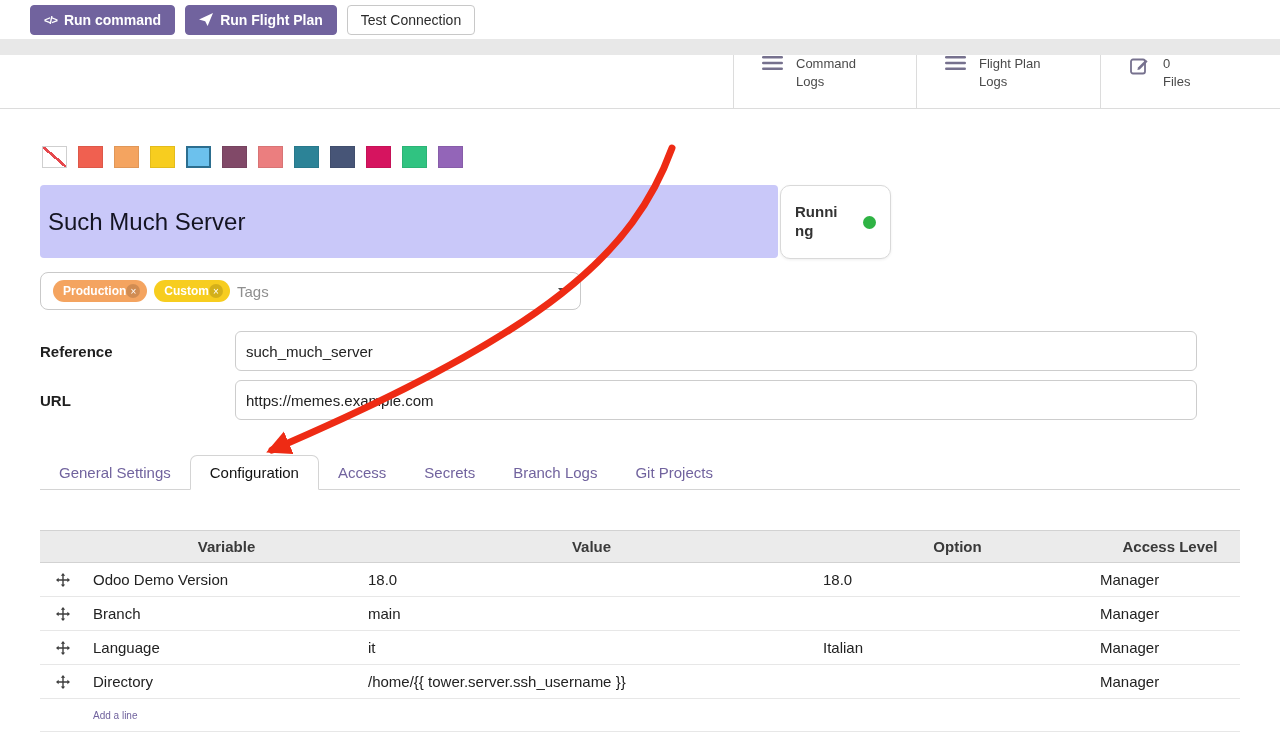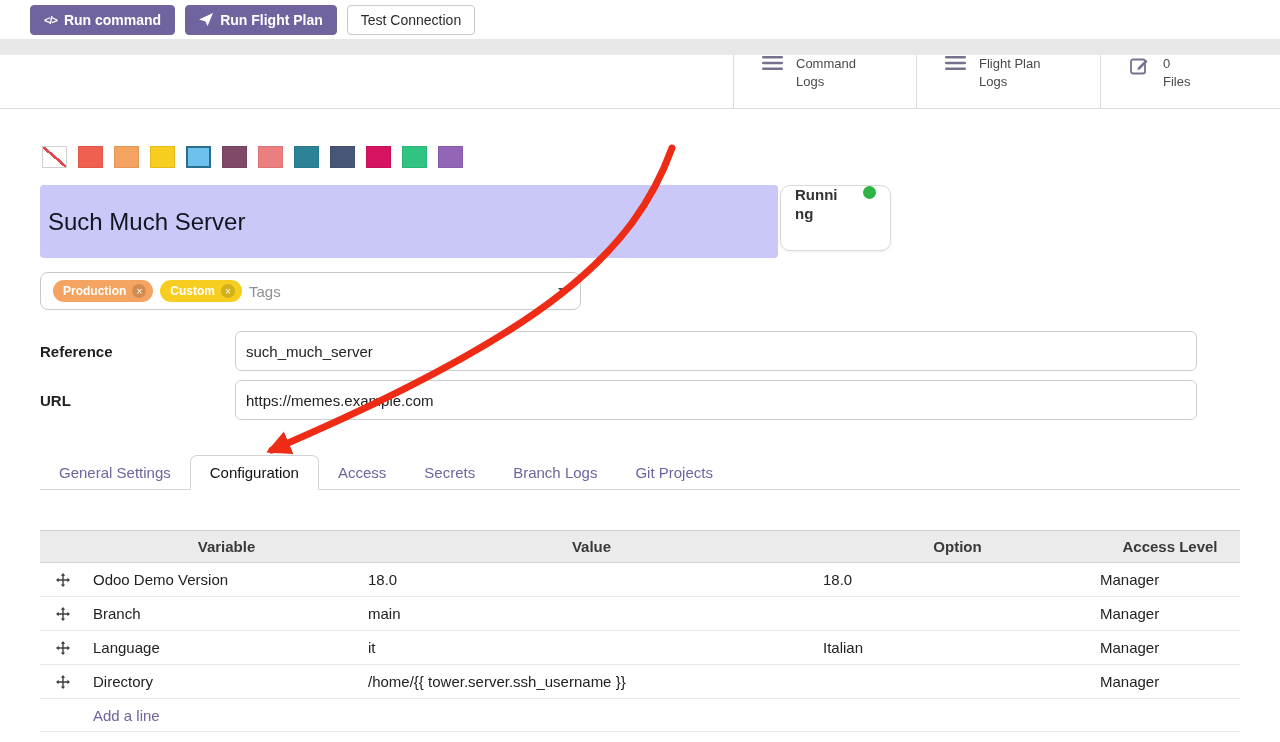--- a/index.html
+++ b/index.html
@@ -21,27 +21,27 @@
   .stat-lines span { display:block; line-height:1.35; }
 
   
   .palette { position:absolute; left:42px; top:146px; display:flex; }
   .swatch { width:25px; height:22px; margin-right:11px; display:inline-block; cursor:pointer; border:1px solid rgba(0,0,0,0.08); }
   .swatch-none { background:linear-gradient(to top right, #fff 46%, #e5484d 46%, #e5484d 55%, #fff 55%); border:1px solid #cfcfcf; }
   .swatch-selected { border:2px solid var(--sel); }
 
   
   .title-input { position:absolute; left:40px; top:185px; width:738px; height:73px; border:none; border-radius:4px; background:var(--lav); font-size:24px; color:#141422; padding:0 8px; font-family:inherit; outline:none; }
-  .status-box { position:absolute; left:780px; top:185px; width:111px; height:66px; background:#fff; border:1px solid #d9d9d9; border-radius:10px; box-shadow:0 1px 3px rgba(0,0,0,0.07); display:flex; align-items:flex-start; justify-content:space-between; padding:0 14px; cursor:pointer; }
+  .status-box { position:absolute; left:780px; top:185px; width:111px; height:74px; background:#fff; border:1px solid #d9d9d9; border-radius:10px; box-shadow:0 1px 3px rgba(0,0,0,0.07); display:flex; align-items:center; justify-content:space-between; padding:0 14px; cursor:pointer; }
   .status-label { font-weight:700; font-size:15px; color:#333; width:48px; word-break:break-all; line-height:1.25; }
   .status-dot { width:13px; height:13px; border-radius:50%; background:var(--green); }
 
   
   .tags-box { position:absolute; left:40px; top:272px; width:541px; height:38px; border:1px solid #c9c9c9; border-radius:8px; display:flex; align-items:center; padding:0 12px; gap:7px; background:#fff; }
-  .pill { height:22px; border-radius:11px; display:inline-flex; align-items:center; gap:6px; padding:0 7px 0 10px; color:#fff; font-size:12px; font-weight:700; cursor:pointer; }
+  .pill { height:22px; border-radius:11px; display:inline-flex; align-items:center; padding:0 7px 0 10px; color:#fff; font-size:12px; font-weight:700; cursor:pointer; }
   .pill-x { display:inline-flex; width:14px; height:14px; border-radius:50%; background:rgba(0,0,0,0.14); align-items:center; justify-content:center; font-size:10px; font-weight:400; cursor:pointer; }
   .tags-placeholder { color:#8f8f8f; font-size:15px; }
   .caret { margin-left:auto; width:0; height:0; border-left:5px solid transparent; border-right:5px solid transparent; border-top:6px solid #4a4a4a; cursor:pointer; }
 
   
   .flabel { position:absolute; left:40px; height:40px; display:flex; align-items:center; font-weight:700; font-size:15px; color:#1f1f1f; }
   .finput { position:absolute; left:235px; width:962px; height:40px; border:1px solid #cdcdcd; border-radius:6px; padding:0 10px; font-size:15px; color:#222; font-family:inherit; outline:none; background:#fff; }
 
   
   .tabs { position:absolute; left:40px; top:455px; width:1200px; height:35px; display:flex; align-items:flex-end; border-bottom:1px solid #d4d4d4; }
@@ -50,21 +50,21 @@
 
   
   .table { position:absolute; left:40px; top:530px; width:1200px; }
   .thead, .trow, .addrow { display:grid; grid-template-columns:45px 275px 455px 277px 148px; align-items:center; }
   .thead { height:33px; background:#ebebeb; border-top:1px solid #d2d2d2; border-bottom:1px solid #d2d2d2; }
   .th { font-weight:700; font-size:15px; color:#3a3a3a; padding-left:8px; cursor:pointer;text-align:center; }
   .trow { height:34px; border-bottom:1px solid #e7e7e7; background:#fff; }
   .cell { padding-left:8px; font-size:15px; color:#222; white-space:nowrap; overflow:hidden; }
   .handle-cell { display:flex; justify-content:center; align-items:center; cursor:grab; }
   .addrow { height:33px; border-bottom:1px solid #e7e7e7; }
-  .add-link { grid-column:2; padding-left:8px; font-size:15px; color:var(--brand); cursor:pointer; }
+  .add-link { grid-column:2; padding-left:8px; font-size:10px; color:var(--brand); cursor:pointer; }
 
   
   .arrow-overlay { position:absolute; left:0; top:0; pointer-events:none; z-index:60; }
   .arrowline { stroke:var(--arrow); stroke-width:7; fill:none; stroke-linecap:round; }
   .arrowhead { fill:var(--arrow); }
 </style>
 </head>
 <body>
 
 <div class="page">

